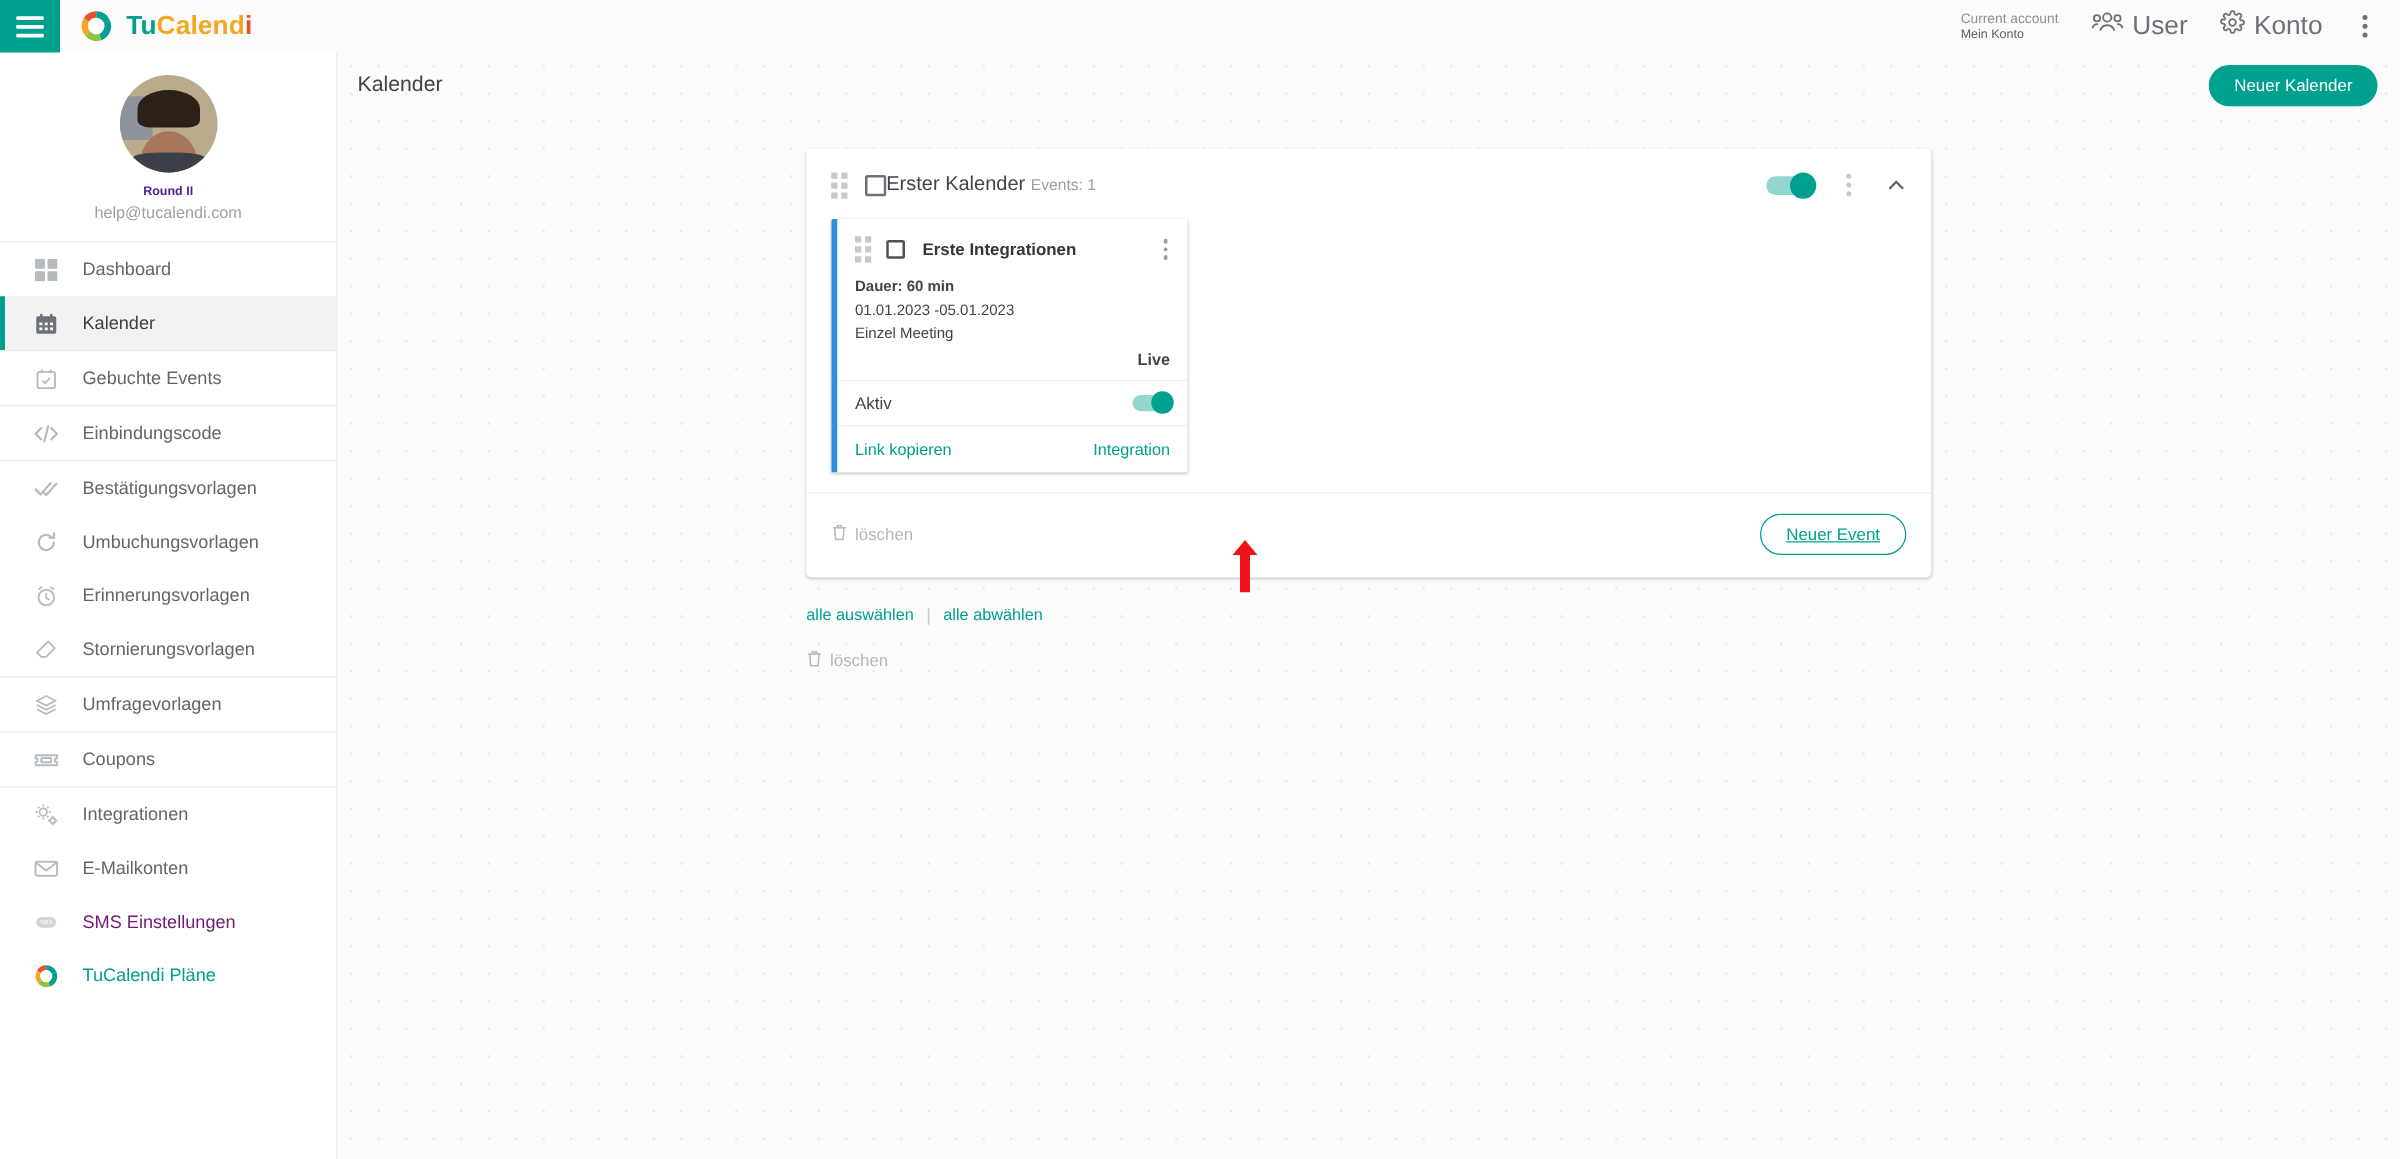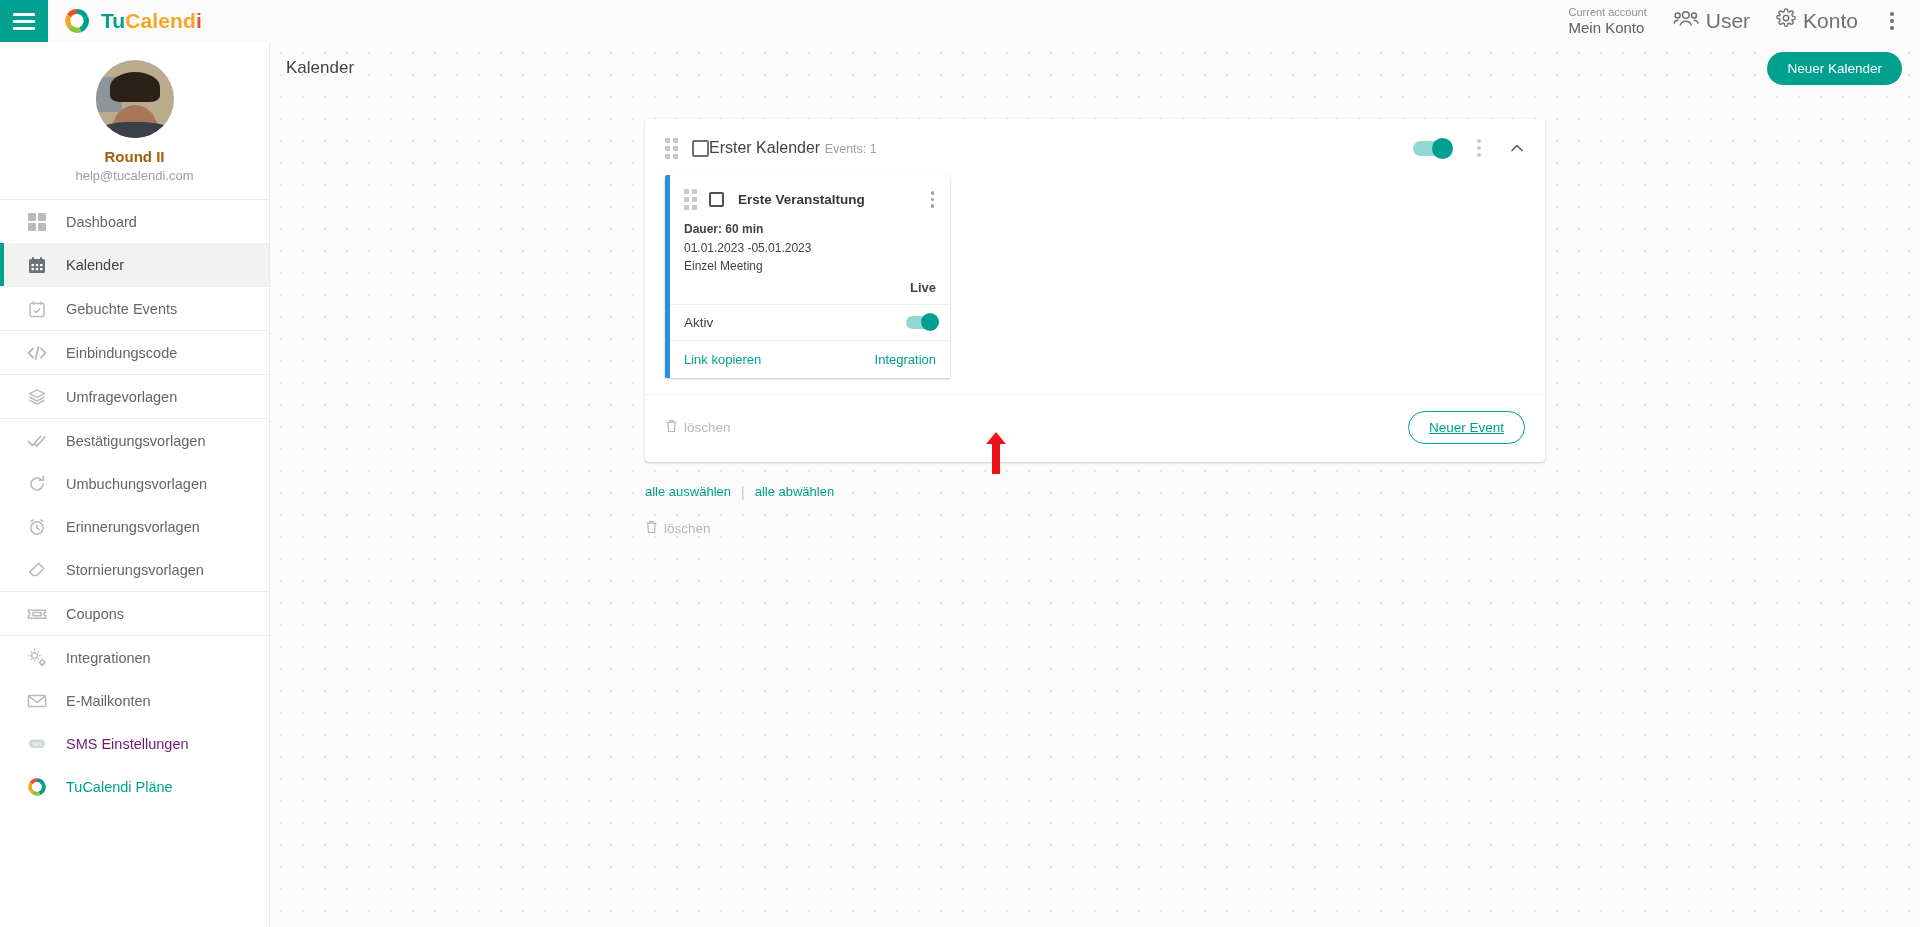--- a/index.html
+++ b/index.html
@@ -33,21 +33,21 @@
   .brand-text .t1 { color: #00a08f; }
   .brand-text .t2 { color: #f5a623; }
   .brand-text .t3 { color: #e8512f; }
 
   .topbar-right {
     margin-left: auto; display: flex; align-items: center;
     gap: 26px; padding-right: 20px; color: #6b7177;
   }
   .acct { line-height: 1.15; text-align: left; cursor: pointer; }
   .acct .acct-label { font-size: 11px; color: #8a9096; display: block; }
-  .acct .acct-name  { font-size: 15px; color: #5a6068; display: block; }
+  .acct .acct-name  { font-size: 10px; color: #5a6068; display: block; }
   .topnav-item { display: flex; align-items: center; gap: 7px; cursor: pointer; color: #6b7177; font-size: 21px; }
   .dots-vert { display: flex; flex-direction: column; gap: 3px; cursor: pointer; padding: 4px 6px; }
   .dots-vert i { width: 4px; height: 4px; border-radius: 50%; background: #6b7177; display: block; }
 
   
   .sidebar {
     position: absolute; top: 42px; left: 0;
     width: 270px; height: 885px;
     background: #ffffff;
     border-right: 1px solid #e8e8e8;
@@ -76,21 +76,21 @@
     border-radius: 50% 50% 20% 20%;
     background: #2b2119;
   }
   .avatar .shirt {
     position:absolute; left: 50%; bottom: -6px;
     transform: translateX(-50%);
     width: 70px; height: 22px; border-radius: 40% 40% 0 0;
     background: #3b4048;
   }
   .avatar .bg-l { position:absolute; left:0; top: 22%; width: 34%; height: 45%; background:#8e9499; }
-  .profile-name { font-size: 15px; font-weight: bold; color: #a16207; text-align: center; }
+  .profile-name { font-size: 10px; font-weight: bold; color: #4c1d95; text-align: center; }
   .profile-mail { font-size: 13px; color: #9aa0a6; margin-top: 3px; }
 
   .navlist { padding: 0; }
   .navgroup { border-bottom: 1px solid #ececec; }
   .navgroup:last-child { border-bottom: none; }
   .navitem {
     display: flex; align-items: center; gap: 18px;
     height: 43px; padding-left: 22px;
     color: #5f666c; font-size: 14.5px;
     cursor: pointer; position: relative;
@@ -334,66 +334,66 @@
               <path d="M11.5 2L8.5 14"></path>
           </svg>
         </span>
         <span>Einbindungscode</span>
       </div>
     </div>
 
     <div class="navgroup">
       <div class="navitem">
         <span class="nav-ico">
+          <svg width="20" height="18" viewBox="0 0 20 18" fill="none" stroke="#b6bbbf" stroke-width="1.8" stroke-linecap="round" stroke-linejoin="round">
+            <path d="M1.5 9.5l4 4 8-9"></path>
+              <path d="M7.5 11.5l2.5 2.5 8-9"></path>
+          </svg>
+        </span>
+        <span>Bestätigungsvorlagen</span>
+      </div>
+      <div class="navitem">
+        <span class="nav-ico">
+          <svg width="18" height="18" viewBox="0 0 18 18" fill="none" stroke="#b6bbbf" stroke-width="1.7" stroke-linecap="round">
+            <path d="M15 9a6 6 0 1 1-1.8-4.3"></path>
+              <path d="M15.2 1.6v3.6h-3.6"></path>
+          </svg>
+        </span>
+        <span>Umbuchungsvorlagen</span>
+      </div>
+      <div class="navitem">
+        <span class="nav-ico">
+          <svg width="18" height="18" viewBox="0 0 18 18" fill="none" stroke="#b6bbbf" stroke-width="1.5" stroke-linecap="round">
+            <circle cx="9" cy="10" r="6.2"></circle>
+              <path d="M9 7v3.2l2 1.4"></path>
+            <path d="M3.4 3.2L5.2 1.8M14.6 3.2L12.8 1.8"></path>
+          </svg>
+        </span>
+        <span>Erinnerungsvorlagen</span>
+      </div>
+      <div class="navitem">
+        <span class="nav-ico">
+          <svg width="18" height="18" viewBox="0 0 18 18" fill="none" stroke="#b6bbbf" stroke-width="1.5" stroke-linejoin="round">
+            <path d="M10.5 2.2l5.3 5.3-7 7H5l-3.4-3.4z"></path>
+          </svg>
+        </span>
+        <span>Stornierungsvorlagen</span>
+      </div>
+    </div>
+
+    <div class="navgroup">
+      <div class="navitem">
+        <span class="nav-ico">
           <svg width="18" height="18" viewBox="0 0 18 18" fill="none" stroke="#b6bbbf" stroke-width="1.5" stroke-linejoin="round">
             <path d="M9 1.8L16.5 5.6 9 9.4 1.5 5.6z"></path>
               <path d="M1.5 9l7.5 3.8L16.5 9"></path>
               <path d="M1.5 12.4l7.5 3.8 7.5-3.8"></path>
           </svg>
         </span>
         <span>Umfragevorlagen</span>
-      </div>
-    </div>
-
-    <div class="navgroup">
-      <div class="navitem">
-        <span class="nav-ico">
-          <svg width="20" height="18" viewBox="0 0 20 18" fill="none" stroke="#b6bbbf" stroke-width="1.8" stroke-linecap="round" stroke-linejoin="round">
-            <path d="M1.5 9.5l4 4 8-9"></path>
-              <path d="M7.5 11.5l2.5 2.5 8-9"></path>
-          </svg>
-        </span>
-        <span>Bestätigungsvorlagen</span>
-      </div>
-      <div class="navitem">
-        <span class="nav-ico">
-          <svg width="18" height="18" viewBox="0 0 18 18" fill="none" stroke="#b6bbbf" stroke-width="1.7" stroke-linecap="round">
-            <path d="M15 9a6 6 0 1 1-1.8-4.3"></path>
-              <path d="M15.2 1.6v3.6h-3.6"></path>
-          </svg>
-        </span>
-        <span>Umbuchungsvorlagen</span>
-      </div>
-      <div class="navitem">
-        <span class="nav-ico">
-          <svg width="18" height="18" viewBox="0 0 18 18" fill="none" stroke="#b6bbbf" stroke-width="1.5" stroke-linecap="round">
-            <circle cx="9" cy="10" r="6.2"></circle>
-              <path d="M9 7v3.2l2 1.4"></path>
-            <path d="M3.4 3.2L5.2 1.8M14.6 3.2L12.8 1.8"></path>
-          </svg>
-        </span>
-        <span>Erinnerungsvorlagen</span>
-      </div>
-      <div class="navitem">
-        <span class="nav-ico">
-          <svg width="18" height="18" viewBox="0 0 18 18" fill="none" stroke="#b6bbbf" stroke-width="1.5" stroke-linejoin="round">
-            <path d="M10.5 2.2l5.3 5.3-7 7H5l-3.4-3.4z"></path>
-          </svg>
-        </span>
-        <span>Stornierungsvorlagen</span>
       </div>
     </div>
 
     <div class="navgroup">
       <div class="navitem">
         <span class="nav-ico">
           <svg width="20" height="16" viewBox="0 0 20 16" fill="none" stroke="#b6bbbf" stroke-width="1.5">
             <path d="M1.5 4.2h17v2.4a1.6 1.6 0 0 0 0 3.2v2.4h-17v-2.4a1.6 1.6 0 0 0 0-3.2z"></path>
             <rect x="6" y="6.4" width="8" height="3.4" rx="0.6"></rect>
           </svg>
@@ -497,21 +497,21 @@
           <div class="evt-head">
             <span class="drag-grid">
               <i></i>
                 <i></i>
               <i></i>
                 <i></i>
               <i></i>
                 <i></i>
             </span>
             <span class="evt-chk"></span>
-            <span class="evt-title">Erste Veranstaltung</span>
+            <span class="evt-title">Erste Integrationen</span>
             <span class="evt-dots">
               <i></i>
                 <i></i>
                 <i></i>
             </span>
           </div>
           <div class="evt-meta">
             <div class="bold">Dauer: 60 min</div>
             <div>01.01.2023 -05.01.2023</div>
             <div>Einzel Meeting</div>

